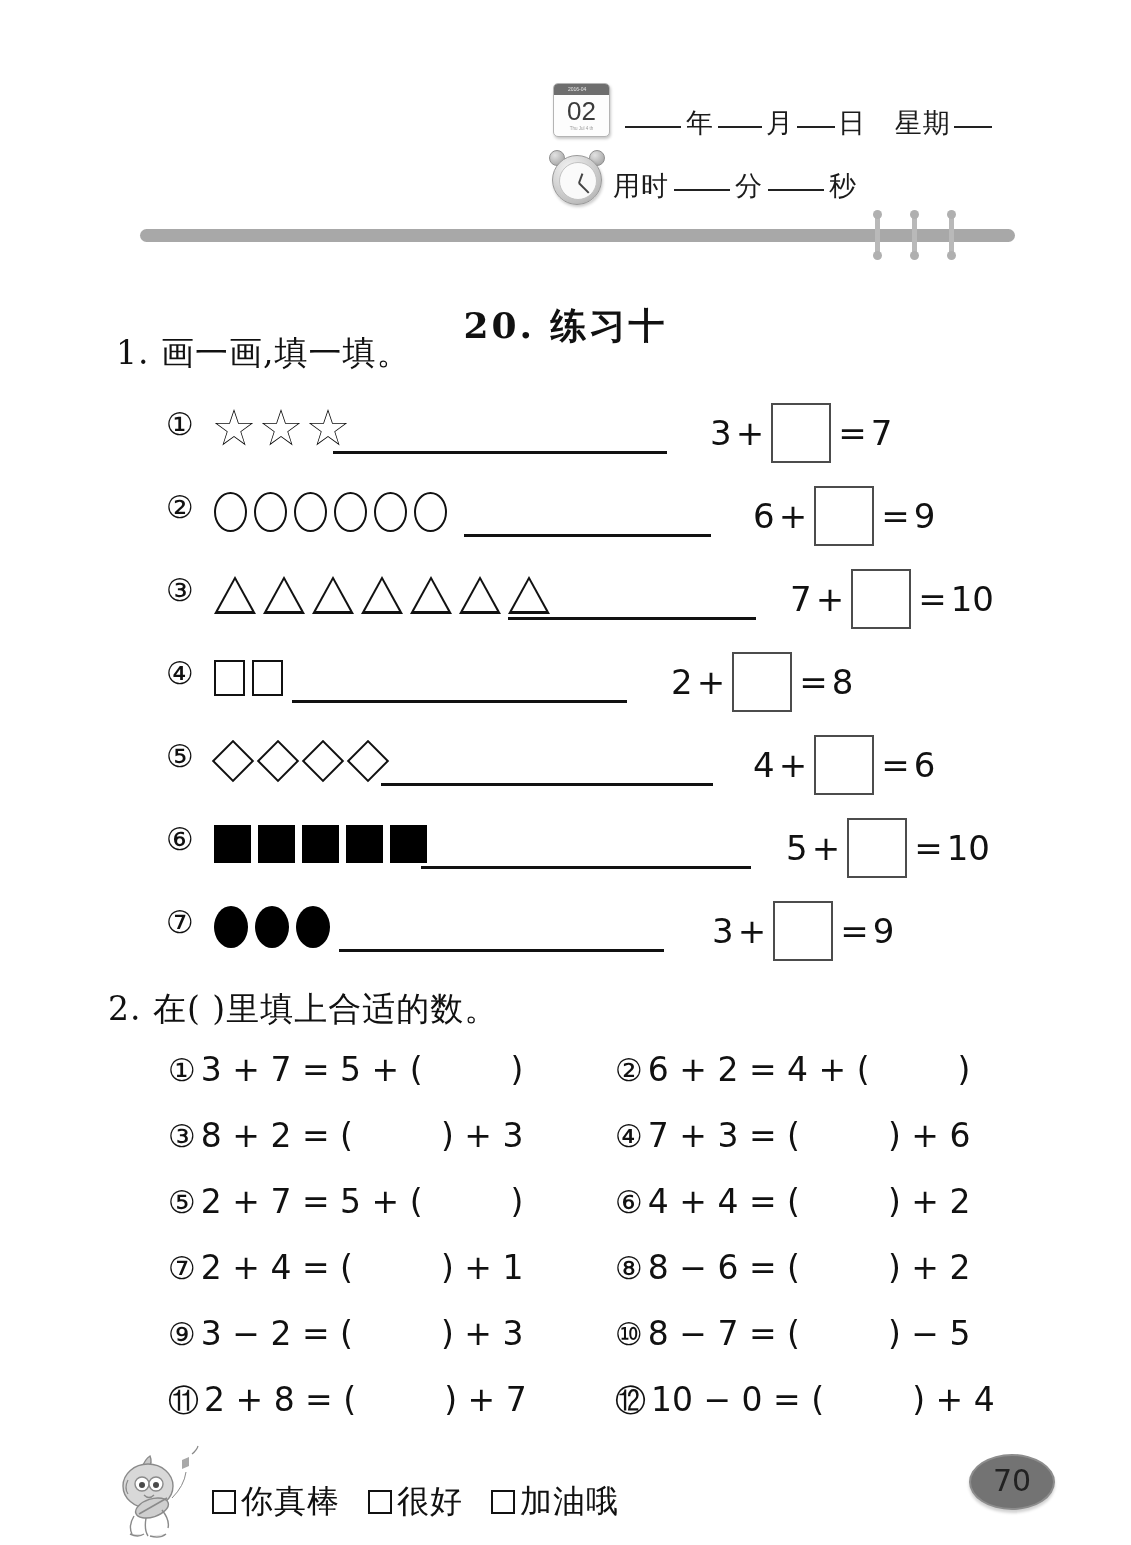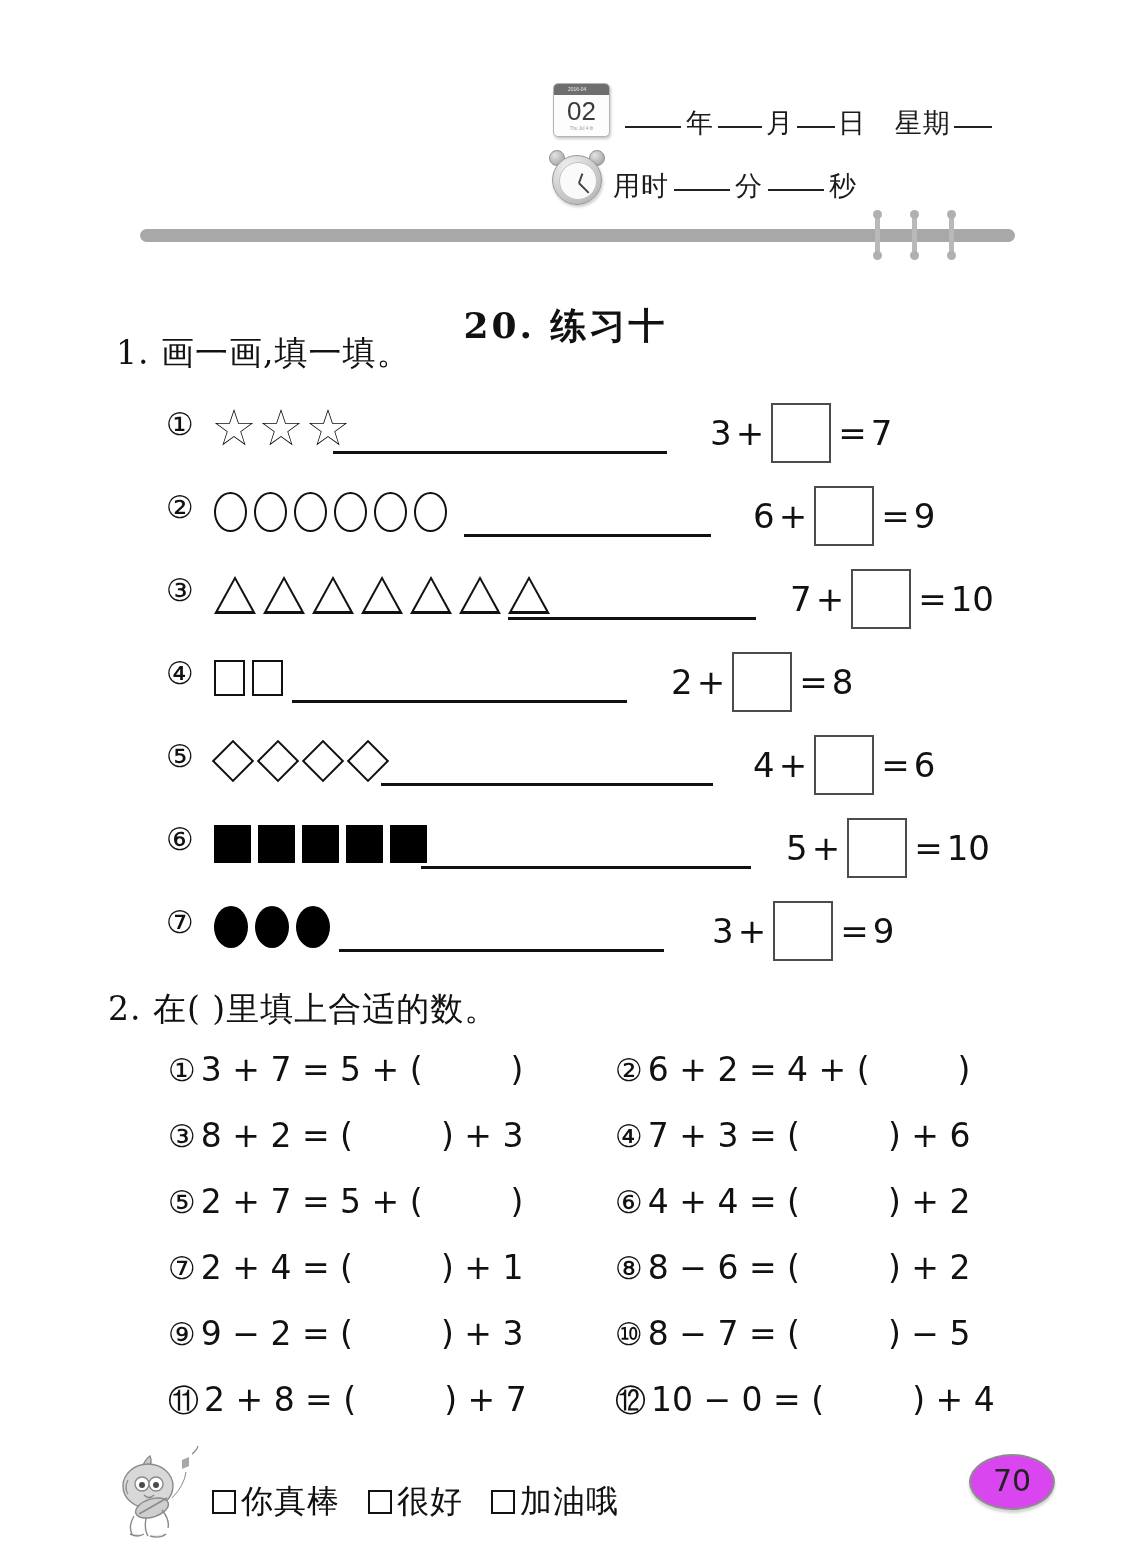--- a/index.html
+++ b/index.html
@@ -408,21 +408,21 @@
   }
   .check-row .grp { margin-right: 28px; }
   .pagenum {
     position: absolute;
     right: 76px;
     top: 16px;
     width: 82px;
     height: 52px;
     border: 2.5px solid #8d8d8d;
     border-radius: 50%;
-    background: #d946ef;
+    background: #737373;
     box-shadow: 0 3px 3px rgba(0,0,0,.18);
     text-align: center;
     line-height: 50px;
     font-family: "DejaVu Sans", "Liberation Sans", sans-serif;
     font-size: 30px;
     color: #222;
   }
 </style>
 </head>
 <body>
@@ -645,21 +645,21 @@
         <div class="q2-item right">
           <span class="cnum">⑧</span>
           <span>8 − 6 = (</span>
           <span class="paren-gap"></span>
           <span>) + 2</span>
         </div>
       </div>
       <div class="q2-row">
         <div class="q2-item left">
           <span class="cnum">⑨</span>
-          <span>9 − 2 = (</span>
+          <span>3 − 2 = (</span>
           <span class="paren-gap"></span>
           <span>) + 3</span>
         </div>
         <div class="q2-item right">
           <span class="cnum">⑩</span>
           <span>8 − 7 = (</span>
           <span class="paren-gap"></span>
           <span>) − 5</span>
         </div>
       </div>

